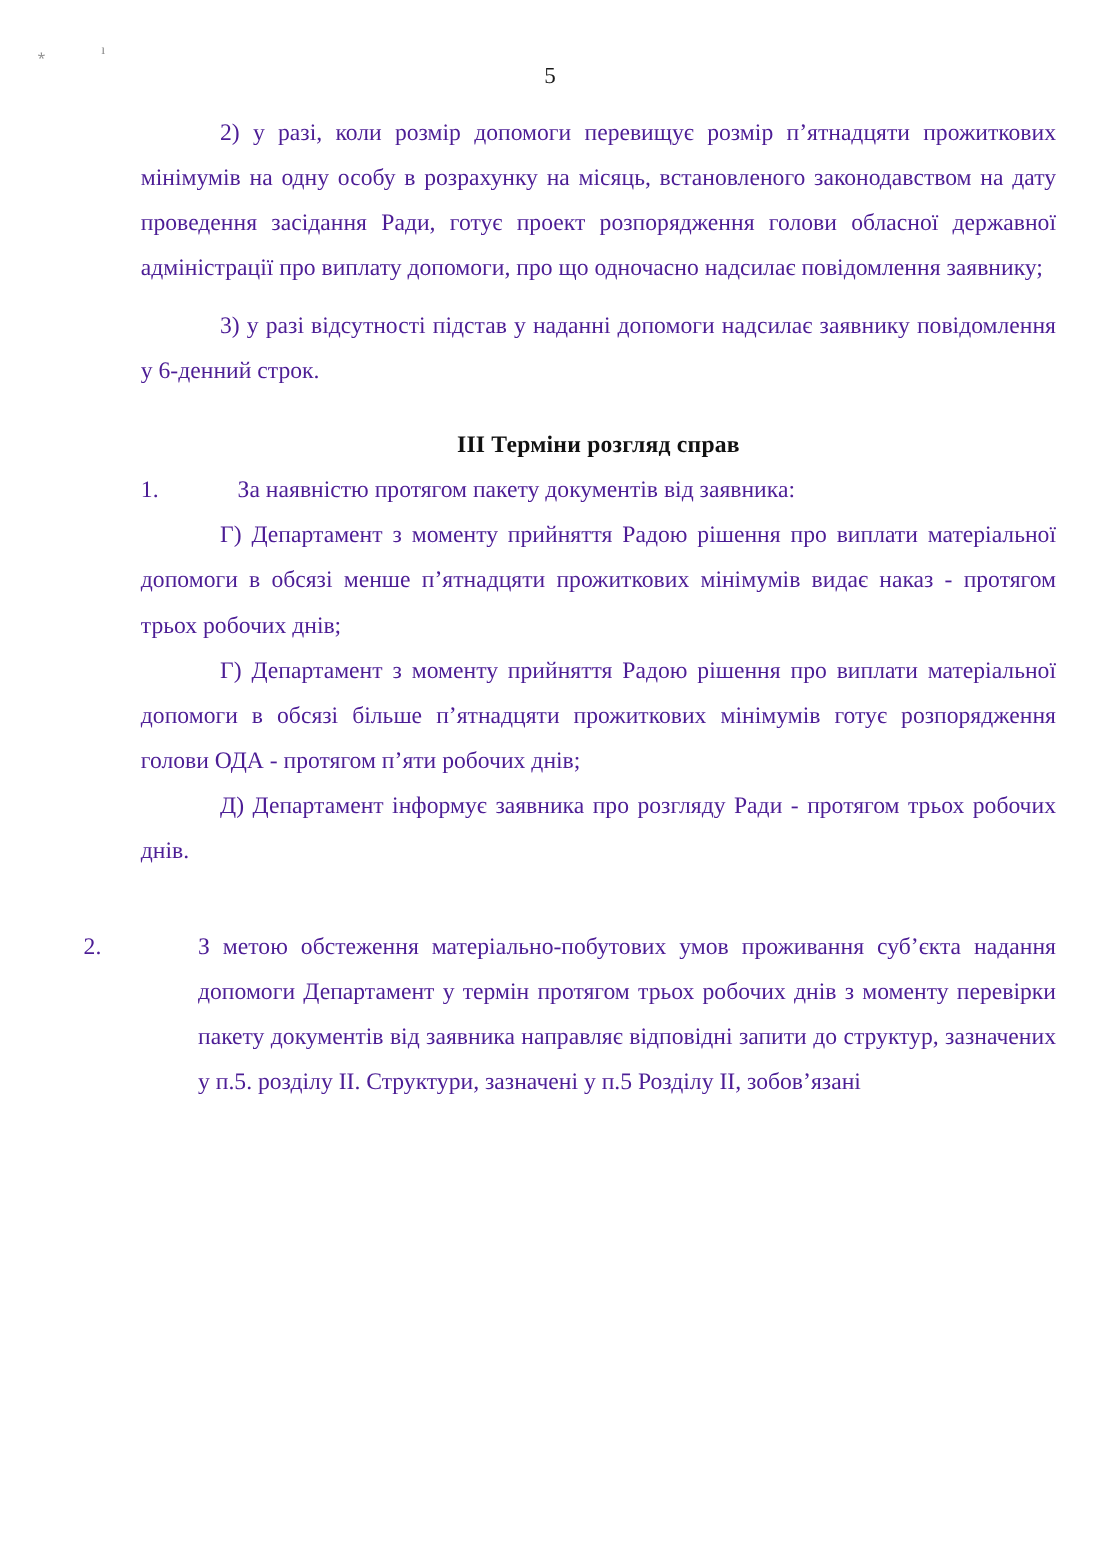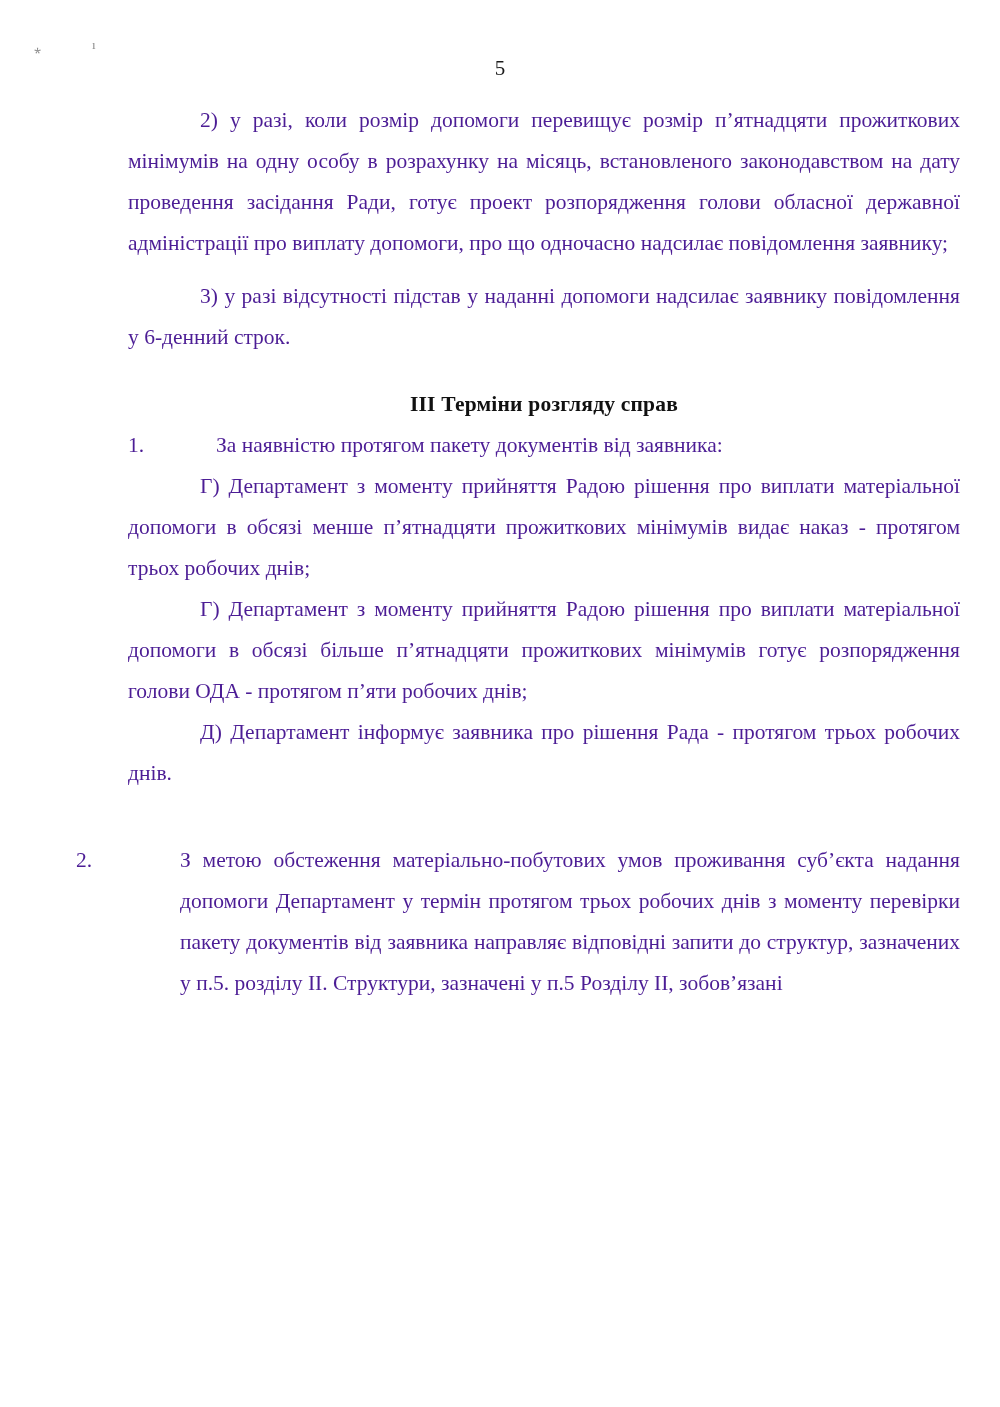--- a/index.html
+++ b/index.html
@@ -105,34 +105,34 @@
   <div class="content">
 
     <p class="indent">2) у разі, коли розмір допомоги перевищує розмір п’ятнадцяти прожиткових мінімумів на одну особу в розрахунку на місяць, встановленого законодавством на дату проведення засідання Ради, готує проект розпорядження голови обласної державної адміністрації про виплату допомоги, про що одночасно надсилає повідомлення заявнику;</p>
 
     <div class="gap-sm"></div>
 
     <p class="indent">3) у разі відсутності підстав у наданні допомоги надсилає заявнику повідомлення у 6-денний строк.</p>
 
     <div class="gap-md"></div>
 
-    <h2 class="heading">III Терміни розгляду справ</h2>
+    <h2 class="heading">III Терміни розгляд справ</h2>
 
     <p class="rel">
       <span class="num-label">1.</span><span>За наявністю протягом пакету документів від заявника:</span>
     </p>
 
 
 
 
     <p class="indent">Г) Департамент з моменту прийняття Радою рішення про виплати матеріальної допомоги в обсязі менше п’ятнадцяти прожиткових мінімумів видає наказ  - протягом трьох робочих днів;</p>
 
     <p class="indent">Г) Департамент з моменту прийняття Радою рішення про виплати матеріальної допомоги в обсязі більше п’ятнадцяти прожиткових мінімумів готує розпорядження голови ОДА - протягом п’яти робочих днів;</p>
 
-    <p class="indent">Д) Департамент інформує заявника про рішення Рада  - протягом трьох робочих днів.</p>
+    <p class="indent">Д) Департамент інформує заявника про розгляду Ради  - протягом трьох робочих днів.</p>
 
     <div class="gap-lg"></div>
 
     <div class="rel list2" style="margin-left:-52px;">
       <p style="padding-left:52px;" class="rel">
         <span class="marker">2.</span><span>З метою обстеження матеріально-побутових умов проживання суб’єкта надання допомоги  Департамент у термін протягом трьох робочих днів з моменту перевірки пакету документів від заявника направляє відповідні запити до структур, зазначених у п.5. розділу ІІ. Структури, зазначені у п.5 Розділу ІІ, зобов’язані</span>
       </p>
     </div>
 
   </div>

